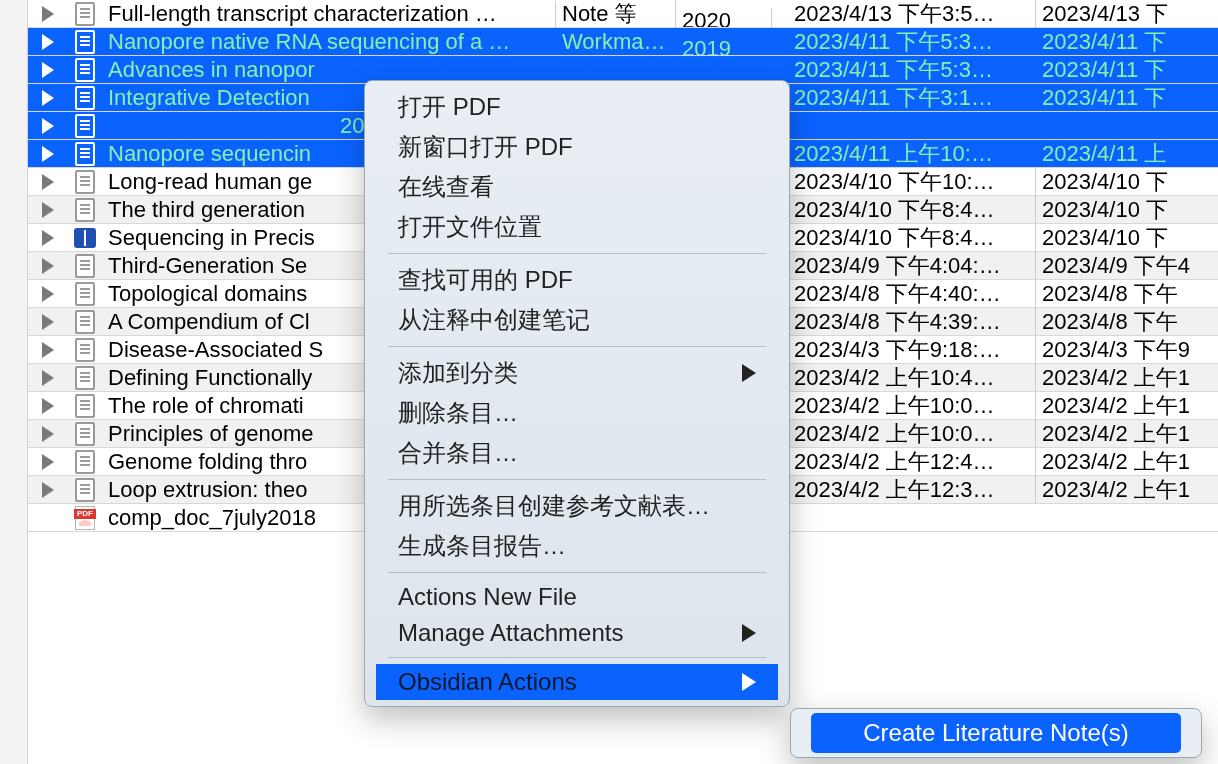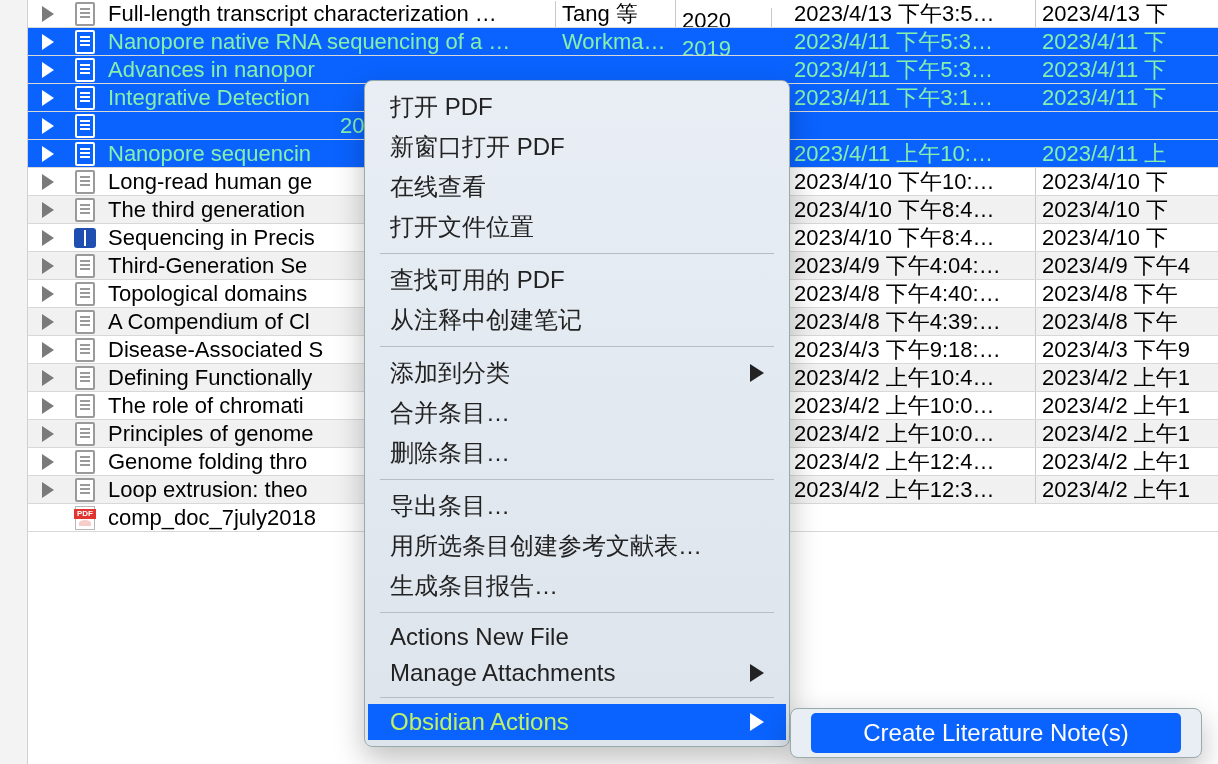--- a/index.html
+++ b/index.html
@@ -116,33 +116,33 @@
 
   
   .ctx {
     position: absolute;
     left: 364px; top: 80px;
     width: 426px;
     background: linear-gradient(#e8eef4, #dde4ec);
     border: 1px solid #9aa;
     border-radius: 8px;
     box-shadow: 0 12px 30px rgba(0,0,0,.25);
-    padding: 6px 3px;
+    padding: 6px 11px;
   }
   .ctx-item {
     padding: 4px 22px;
     font-size: 24px;
     color: #222;
     display: flex;
     align-items: center;
     justify-content: space-between;
   }
   .ctx-item.hov {
     background: #0a63ff;
-    color: #bef264;
+    color: #0f172a;
     gap: 21px;
   }
   .ctx-sep {
     height: 1px;
     background: #b6bdc5;
     margin: 6px 12px;
   }
   .ctx-arrow {
     width: 0; height: 0;
     border-top: 9px solid transparent;
@@ -179,21 +179,21 @@
 
 <div class="table" id="tbl">
     <div class="row">
       <div class="cell c-exp">
         <div class="tri"></div>
       </div>
       <div class="cell c-icon">
         <div class="doc-icon"></div>
       </div>
       <div class="cell c-title">Full-length transcript characterization …</div>
-      <div class="cell c-author">Tang 等</div>
+      <div class="cell c-author">Note 等</div>
       <div class="cell c-year">2020</div>
       <div class="cell c-date1">2023/4/13 下午3:5…</div>
       <div class="cell c-date2">2023/4/13 下</div>
     </div>
     <div class="row alt sel">
       <div class="cell c-exp">
         <div class="tri"></div>
       </div>
       <div class="cell c-icon">
         <div class="doc-icon"></div>
@@ -443,29 +443,26 @@
     </div>
   <div class="ctx-item">
       <span>从注释中创建笔记</span>
     </div>
   <div class="ctx-sep"></div>
   <div class="ctx-item">
       <span>添加到分类</span>
       <span class="ctx-arrow"></span>
     </div>
   <div class="ctx-item">
+      <span>删除条目…</span>
+    </div>
+  <div class="ctx-item">
       <span>合并条目…</span>
     </div>
-  <div class="ctx-item">
-      <span>删除条目…</span>
-    </div>
   <div class="ctx-sep"></div>
-  <div class="ctx-item">
-      <span>导出条目…</span>
-    </div>
   <div class="ctx-item">
       <span>用所选条目创建参考文献表…</span>
     </div>
   <div class="ctx-item">
       <span>生成条目报告…</span>
     </div>
   <div class="ctx-sep"></div>
   <div class="ctx-item">
       <span>Actions New File</span>
     </div>

